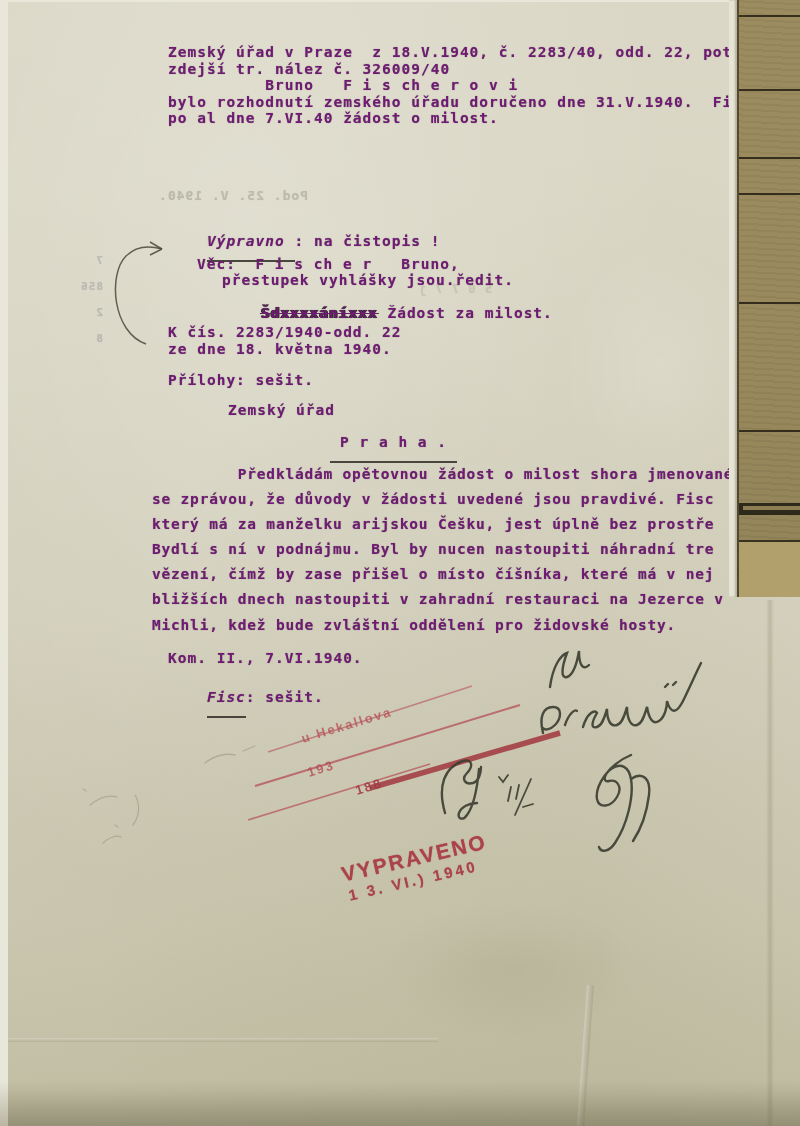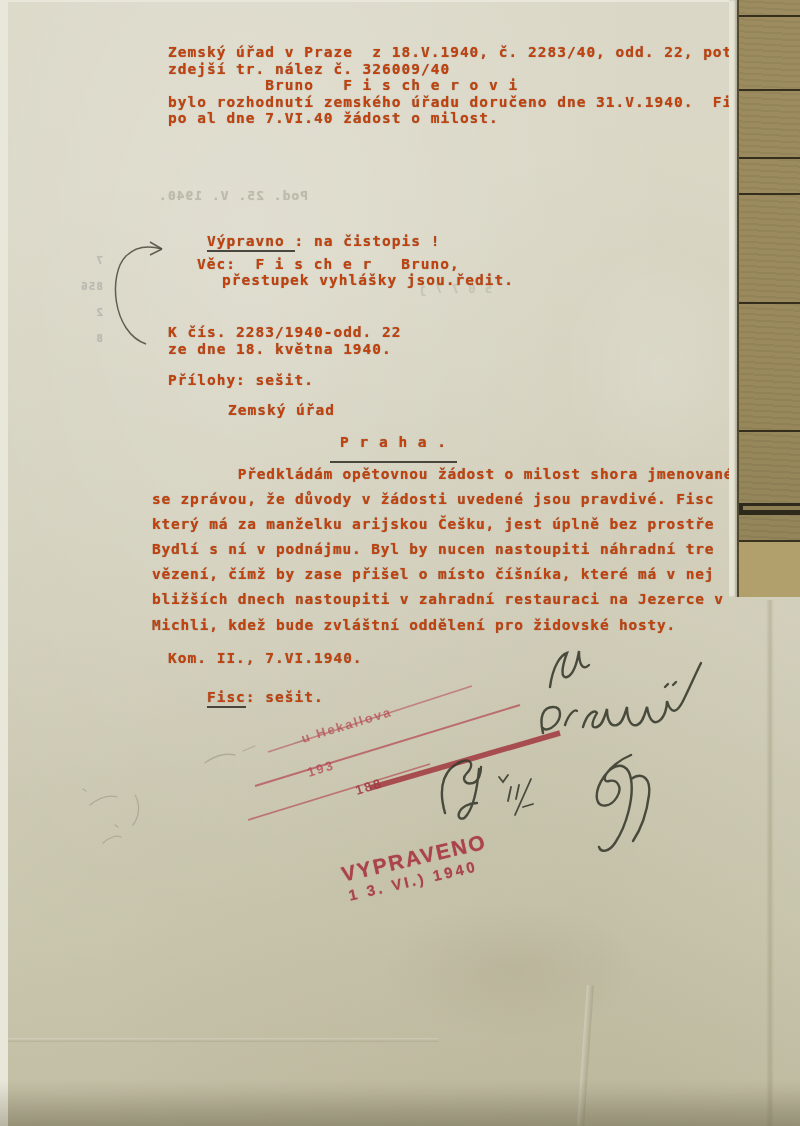--- a/index.html
+++ b/index.html
@@ -9,26 +9,26 @@
   .paper{position:absolute;left:8px;top:2px;width:792px;height:1124px;
          background:
            radial-gradient(ellipse at 30% 22%, rgba(255,255,255,.20), rgba(255,255,255,0) 55%),
            radial-gradient(ellipse at 75% 85%, rgba(120,112,70,.14), rgba(120,112,70,0) 60%),
            radial-gradient(ellipse at 15% 70%, rgba(120,112,70,.10), rgba(120,112,70,0) 55%),
            linear-gradient(180deg,#dad7c6 0%,#d8d5c3 55%,#d0cdb7 82%,#c6c3aa 97%,#b3b096 100%);}
   .blotch{position:absolute;border-radius:50%;pointer-events:none;}
   .crease{position:absolute;pointer-events:none;}
 
   
-  .type{position:absolute;white-space:pre;color:#c2410c;font-weight:700;
+  .type{position:absolute;white-space:pre;color:#701a75;font-weight:700;
         font-size:14.5px;letter-spacing:1px;line-height:16.6px;
         text-shadow:0 0 1px rgba(47,45,38,.55);}
   .bodytext{letter-spacing:.8px;line-height:25.1px;width:584px;overflow:hidden;}
   .clipw{width:570px;overflow:hidden;}
-  .u{border-bottom:2px solid rgba(47,45,38,.85);padding-bottom:1px;}
+  .u{border-bottom:2px solid rgba(47,45,38,.85);padding-bottom:11px;font-style:italic;}
   .overstruck{text-shadow:1px 0 #2f2d26,-1px 0 #2f2d26,0 0 1px rgba(47,45,38,.9);
               text-decoration:line-through;}
   .praha{display:inline-block;padding:0 10px 10px 10px;border-bottom:2px solid rgba(47,45,38,.85);}
 
   
   .ghost{position:absolute;color:#75765f;font-weight:700;opacity:.32;transform:scaleX(-1);
          white-space:pre;}
   .ghost2{opacity:.2;}
   .ghost3{color:#6e7386;opacity:.3;line-height:26px;font-size:11px;}
 
@@ -88,20 +88,23 @@
     <span class="u">Výpravno </span><span>: na čistopis !</span>
   </div>
 
   <svg style="left:96px;top:236px;" width="80" height="115" viewBox="0 0 80 115">
     <path d="M 50 108 C 16 96 12 38 30 20 C 39 11 52 9 66 13" fill="none" stroke="#4b483b" stroke-width="1.5" opacity=".85"></path>
     <path d="M 66 13 L 54 6 M 66 13 L 54 19" fill="none" stroke="#4b483b" stroke-width="1.5" opacity=".85"></path>
   </svg>
 
   <div class="type" style="left:168px;top:256px;margin-left:29px;">Věc:  F i s ch e r   Bruno,</div>
   <div class="type" style="left:222px;top:272px;">přestupek vyhlášky jsou.ředit.</div>
+  <div class="type" style="left:222px;top:288px;">
+    <span class="overstruck">Šdxxxxáníxxx</span><span> Žádost za milost.</span>
+  </div>
 
   <div class="type" style="left:168px;top:324px;">K čís. 2283/1940-odd. 22
 ze dne 18. května 1940.</div>
   <div class="type" style="left:168px;top:372px;">Přílohy: sešit.</div>
   <div class="type" style="left:228px;top:402px;">Zemský úřad</div>
   <div class="type" style="left:330px;top:434px;"><span class="praha">P r a h a .</span></div>
 
   <div class="type bodytext" style="left:152px;top:462px;">         Předkládám opětovnou žádost o milost shora jmenovanéh
 se zprávou, že důvody v žádosti uvedené jsou pravdivé. Fisc
 který má za manželku arijskou Češku, jest úplně bez prostře

